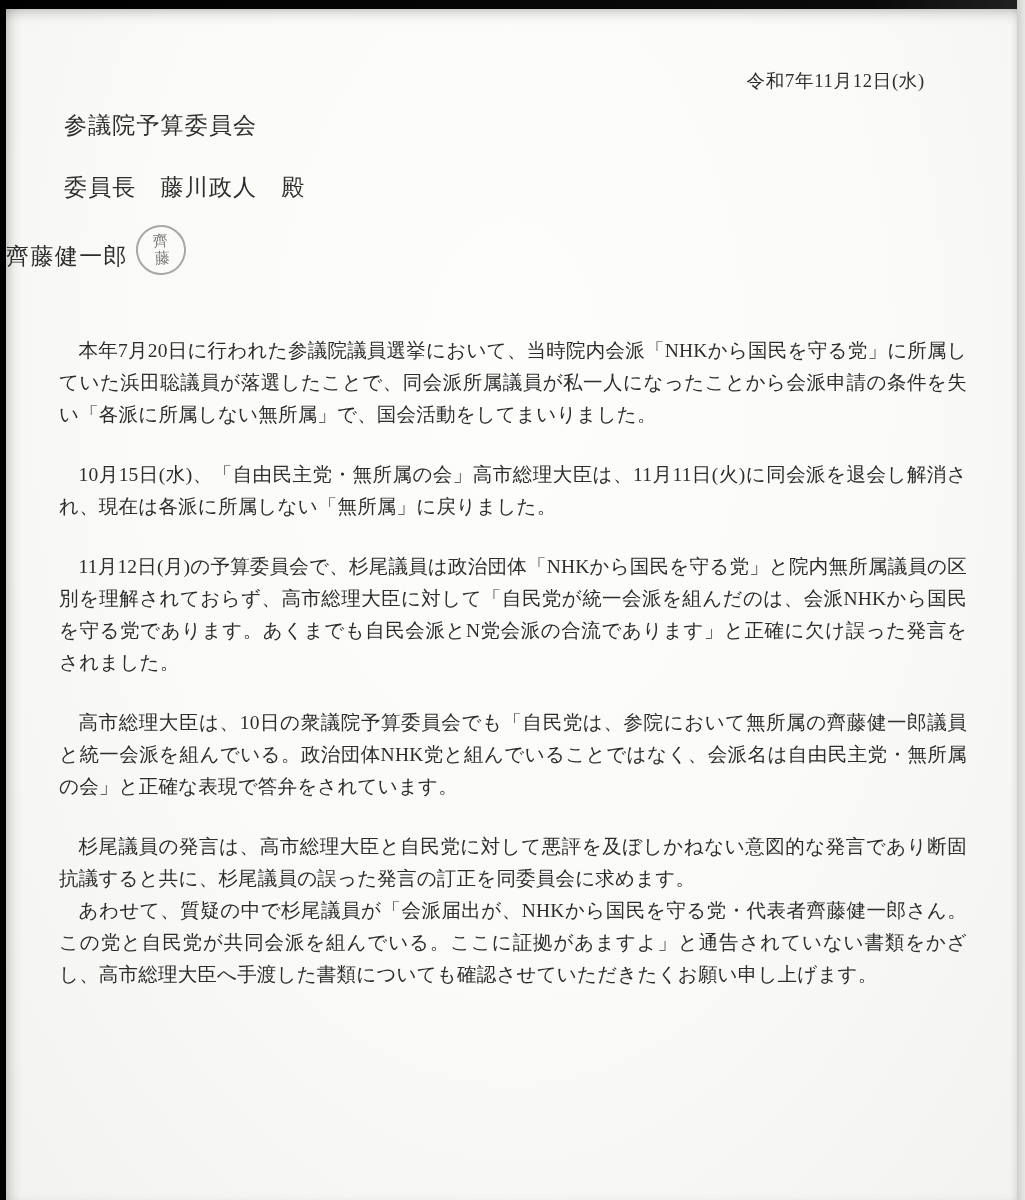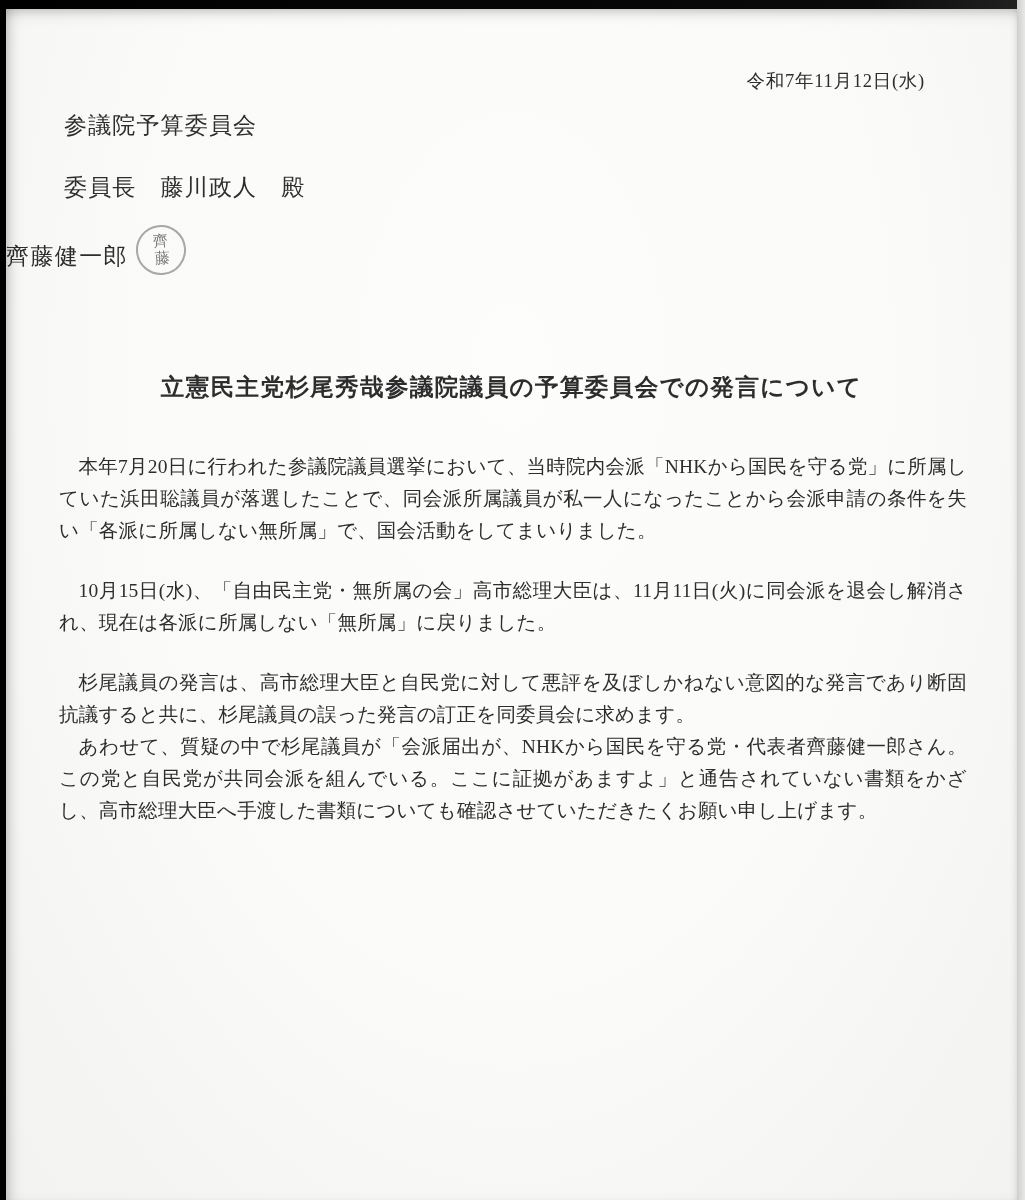--- a/index.html
+++ b/index.html
@@ -110,22 +110,23 @@
   <div class="recipient">委員長　藤川政人　殿</div>
 
 
   <div class="sender-row">
     <span class="sender-name">齊藤健一郎</span><span class="seal">
         <span>齊</span>
         <span>藤</span>
       </span>
   </div>
 
-  <h1 class="title">立憲民主党杉尾秀哉参議院議員の予算委員会での発言について</h1>
 
   <div class="body">
     <p>本年7月20日に行われた参議院議員選挙において、当時院内会派「NHKから国民を守る党」に所属していた浜田聡議員が落選したことで、同会派所属議員が私一人になったことから会派申請の条件を失い「各派に所属しない無所属」で、国会活動をしてまいりました。</p>
     <p>10月15日(水)、「自由民主党・無所属の会」高市総理大臣は、11月11日(火)に同会派を退会し解消され、現在は各派に所属しない「無所属」に戻りました。</p>
+    <p>11月12日(月)の予算委員会で、杉尾議員は政治団体「NHKから国民を守る党」と院内無所属議員の区別を理解されておらず、高市総理大臣に対して「自民党が統一会派を組んだのは、会派NHKから国民を守る党であります。あくまでも自民会派とN党会派の合流であります」と正確に欠け誤った発言をされました。</p>
+    <p>高市総理大臣は、10日の衆議院予算委員会でも「自民党は、参院において無所属の齊藤健一郎議員と統一会派を組んでいる。政治団体NHK党と組んでいることではなく、会派名は自由民主党・無所属の会」と正確な表現で答弁をされています。</p>
     <p class="no-gap">杉尾議員の発言は、高市総理大臣と自民党に対して悪評を及ぼしかねない意図的な発言であり断固抗議すると共に、杉尾議員の誤った発言の訂正を同委員会に求めます。</p>
     <p>あわせて、質疑の中で杉尾議員が「会派届出が、NHKから国民を守る党・代表者齊藤健一郎さん。この党と自民党が共同会派を組んでいる。ここに証拠があますよ」と通告されていない書類をかざし、高市総理大臣へ手渡した書類についても確認させていただきたくお願い申し上げます。</p>
   </div>
 
 </div>
 
 </body></html>

